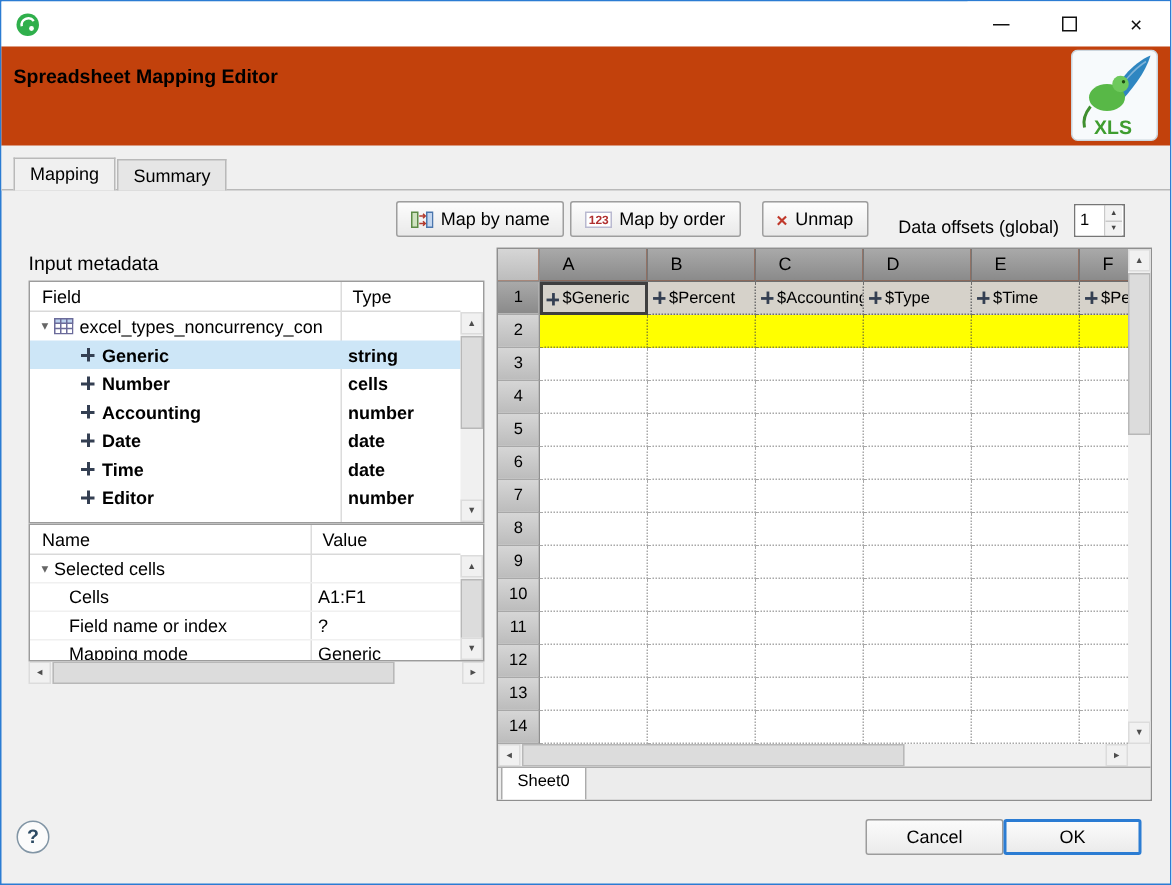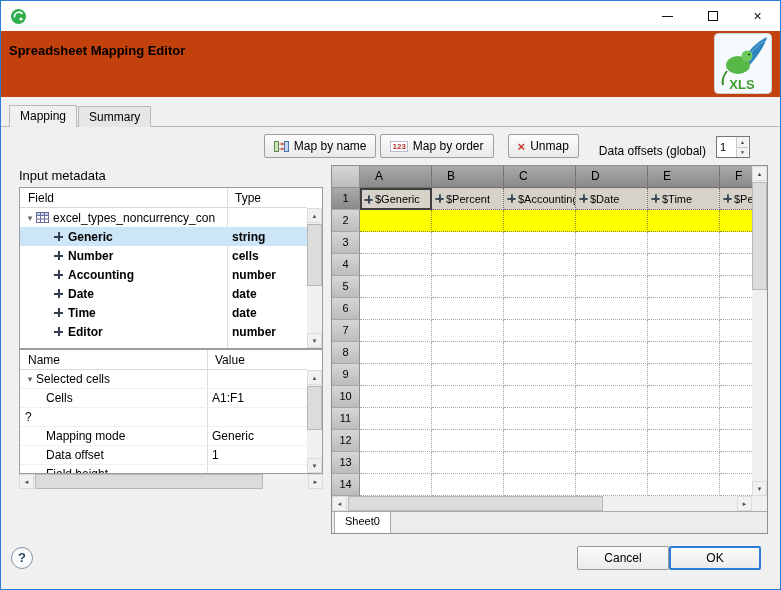--- a/index.html
+++ b/index.html
@@ -41,21 +41,21 @@
 
   
   .main{flex:none;display:flex;padding-left:18px;align-items:flex-start}
   .left{width:304px;margin-right:8px}
   .right{width:437px}
   .section-label{margin:3px 0 4px 0;font-size:13px}
   .props-label{margin-top:13px}
 
   .data-table{position:relative;border:1px solid #9c9c9c;background:#fff;overflow:hidden}
   .meta-table{height:162px}
-  .props-table{height:125px}
+  .props-table{height:92px}
   .t-inner{margin-right:15px}
   .t-header{display:flex;height:20px;border-bottom:1px solid #d9d9d9;background:#fff}
   .t-header .hc{padding:3px 0 0 8px;font-size:12px}
   .vline{position:absolute;top:0;bottom:0;width:1px;background:#dcdcdc}
   .meta-vline{left:207px}
   .props-vline{left:187px}
   .t-row{display:flex;height:19px;align-items:center;position:relative}
   .props-table .t-row{border-bottom:1px solid #f0f0f0}
   .t-row.selected{background:#cde6f7}
   .field-cell{width:207px;display:flex;align-items:center;overflow:hidden;white-space:nowrap;flex:none}
@@ -279,20 +279,21 @@
               <span class="twistie">▾</span>
               <span class="grp-label">Selected cells</span>
             </div>
             <div class="value-cell"></div>
           </div>
           <div class="t-row">
             <div class="name-cell child-name">Cells</div>
             <div class="value-cell">A1:F1</div>
           </div>
           <div class="t-row">
+            <div class="name-cell child-name">Field name or index</div>
             <div class="value-cell">?</div>
           </div>
           <div class="t-row">
             <div class="name-cell child-name">Mapping mode</div>
             <div class="value-cell">Generic</div>
           </div>
           <div class="t-row">
             <div class="name-cell child-name">Data offset</div>
             <div class="value-cell">1</div>
           </div>
@@ -340,21 +341,21 @@
               <div class="g-cell hdr-cell">
                 <span class="cross"></span>
                 <span class="celltext">$Percent</span>
               </div>
               <div class="g-cell hdr-cell">
                 <span class="cross"></span>
                 <span class="celltext">$Accounting</span>
               </div>
               <div class="g-cell hdr-cell">
                 <span class="cross"></span>
-                <span class="celltext">$Date</span>
+                <span class="celltext">$Type</span>
               </div>
               <div class="g-cell hdr-cell">
                 <span class="cross"></span>
                 <span class="celltext">$Time</span>
               </div>
               <div class="g-cell hdr-cell">
                 <span class="cross"></span>
                 <span class="celltext">$Percent</span>
               </div>
             </div>

